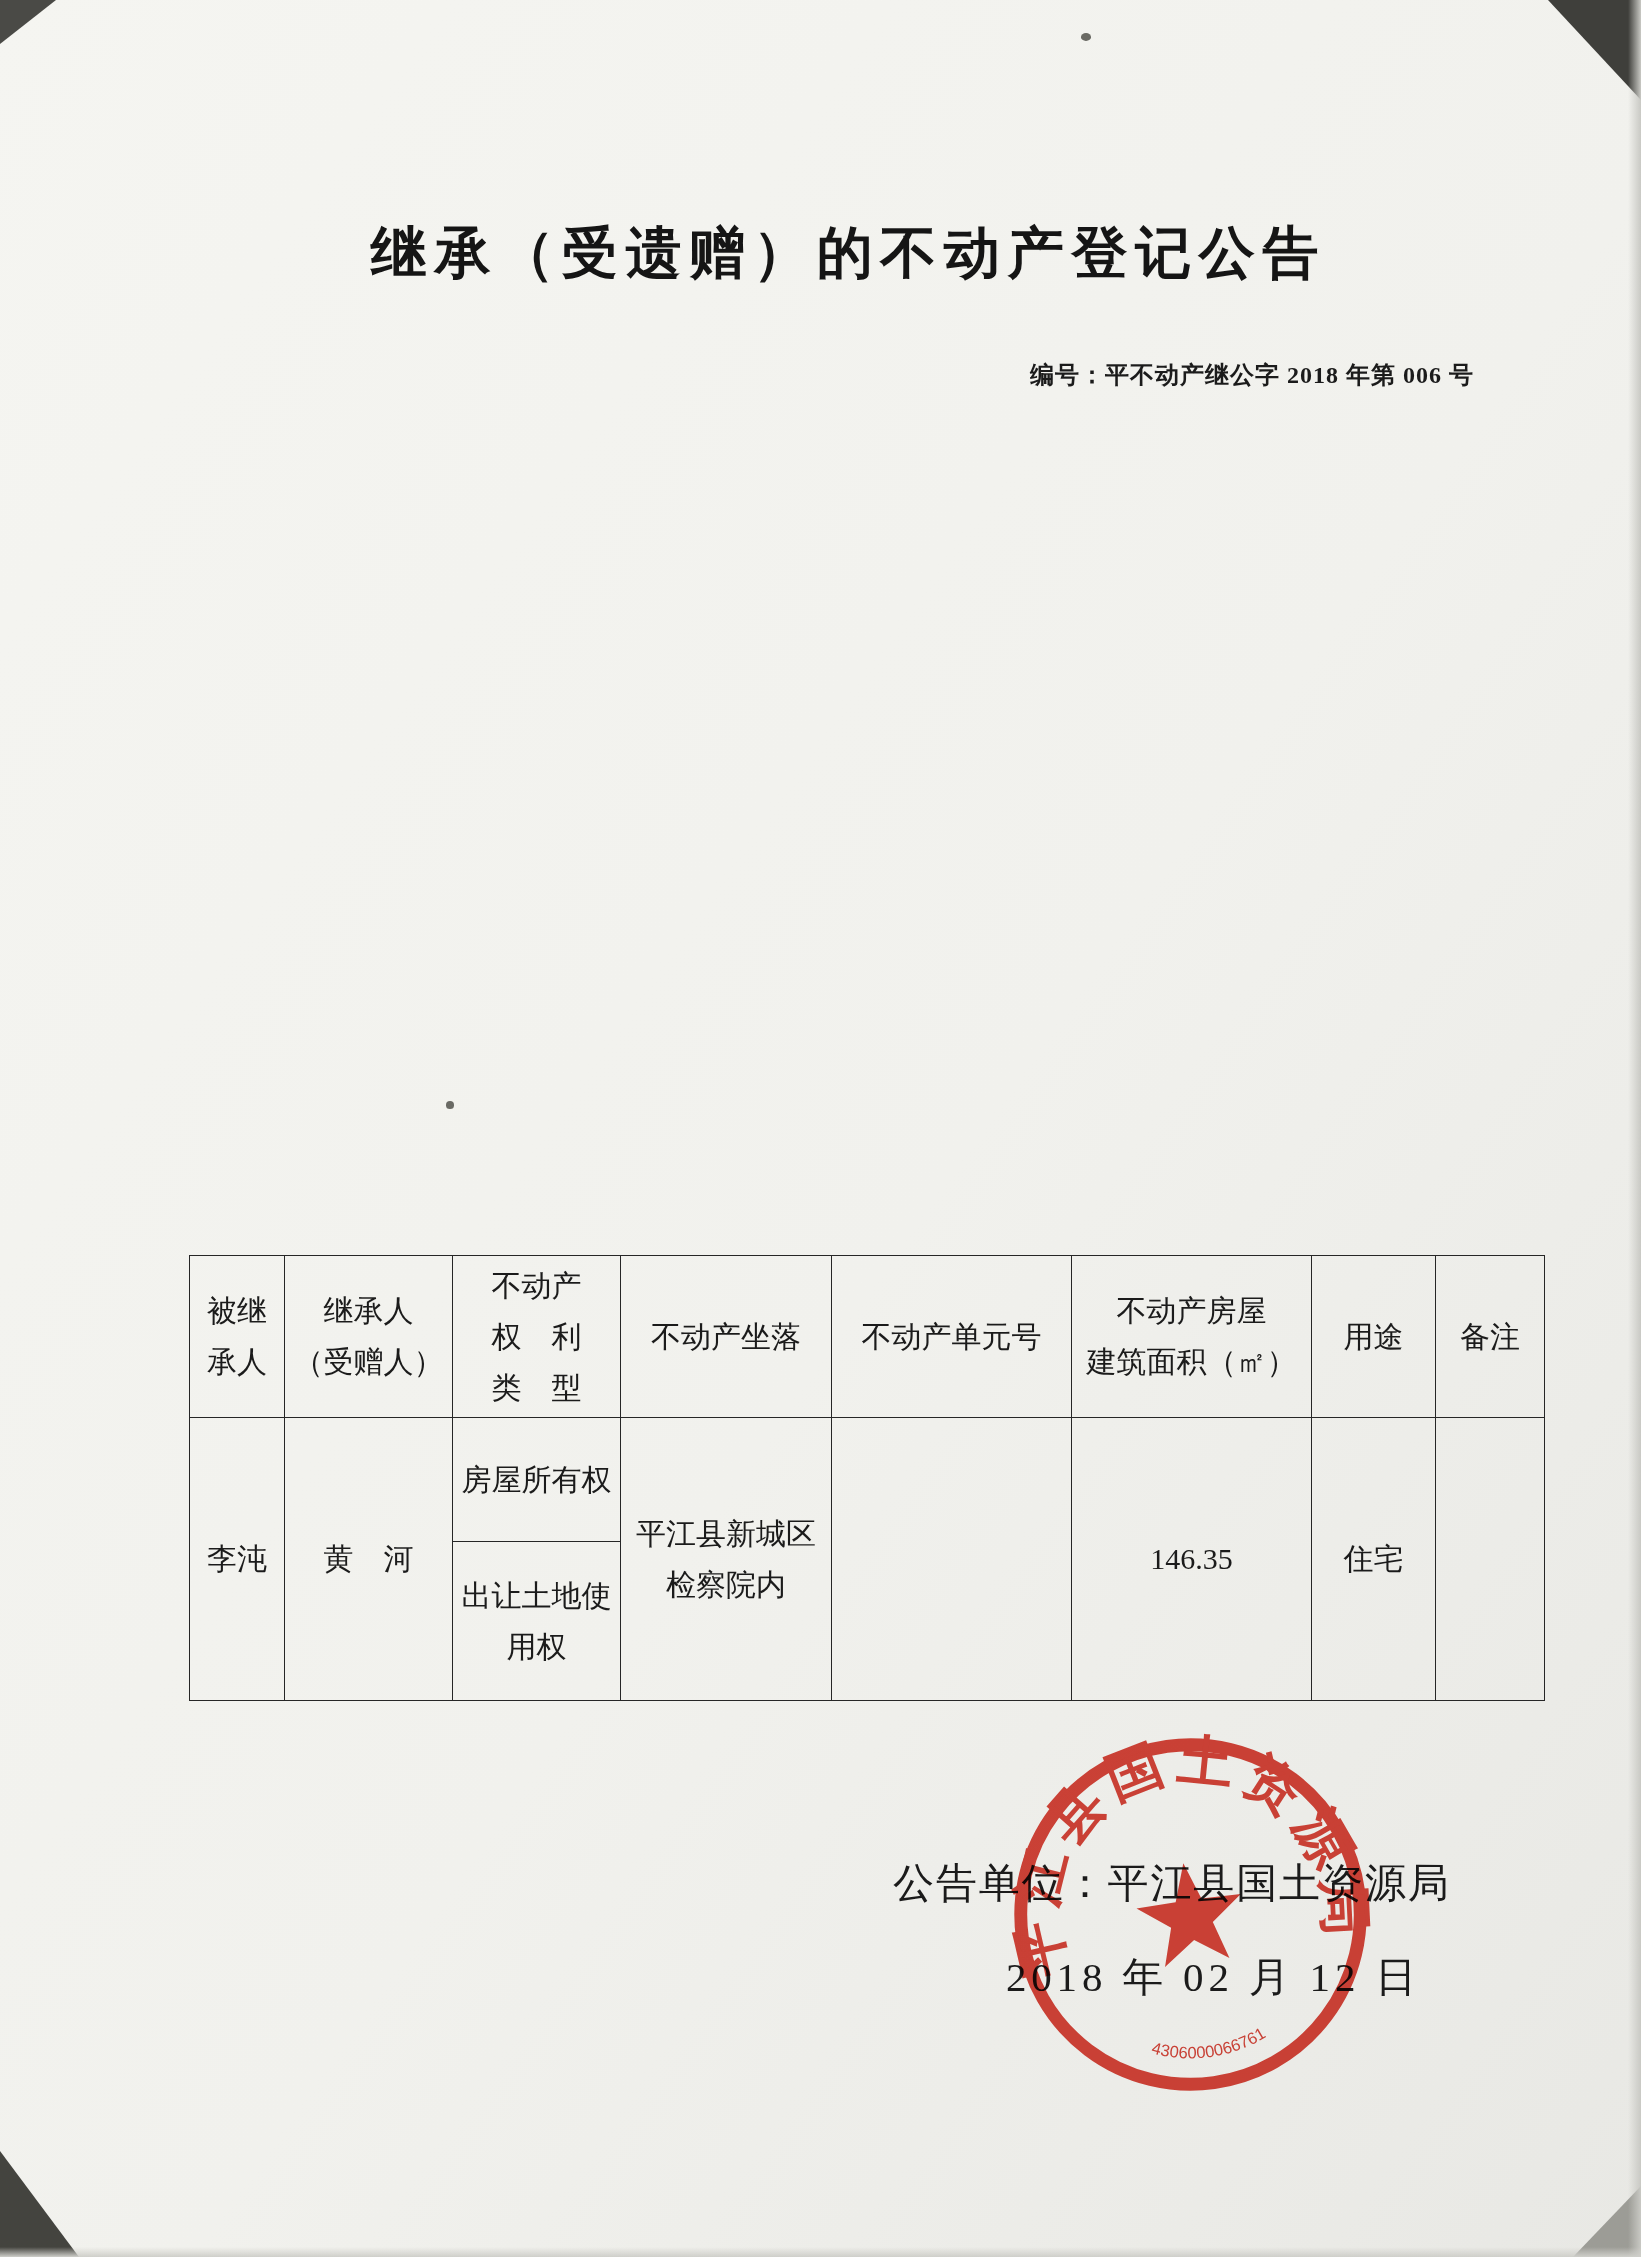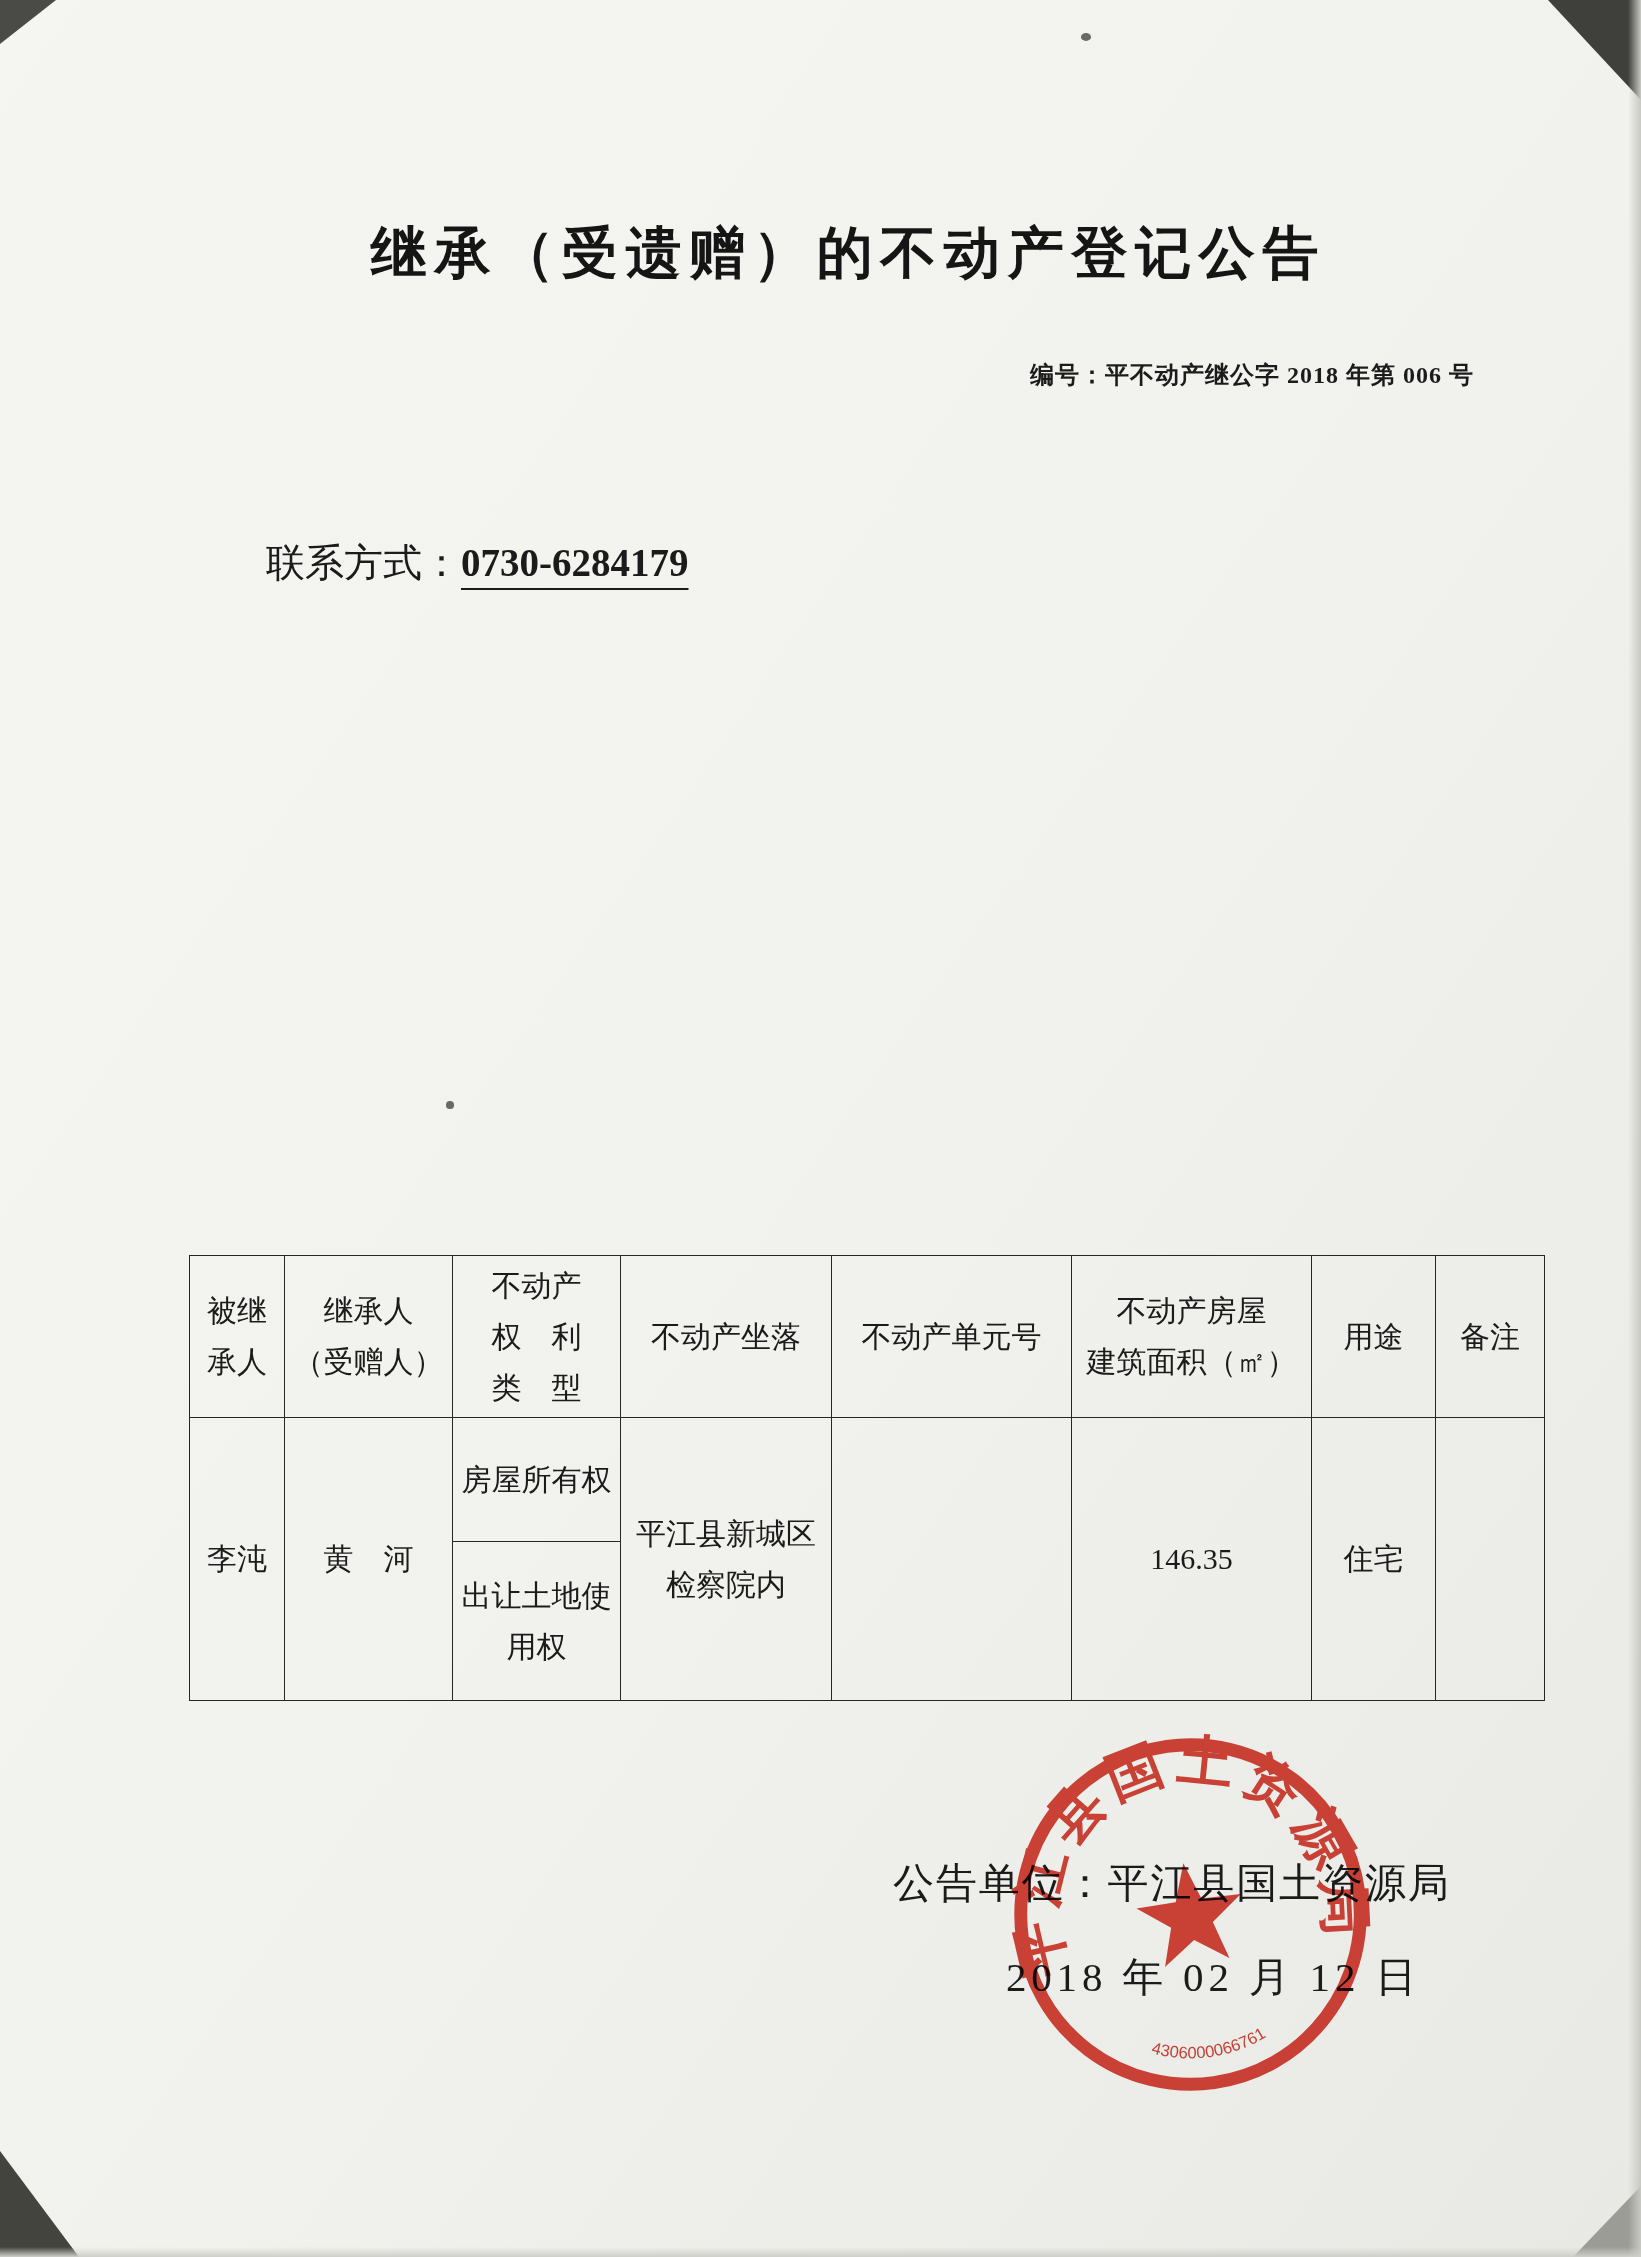--- a/index.html
+++ b/index.html
@@ -76,21 +76,20 @@
   <div class="artifact a-edge-r"></div>
   <div class="artifact a-edge-b"></div>
   <div class="speck s1"></div>
   <div class="speck s2"></div>
 
   <div class="doc-title">继承（受遗赠）的不动产登记公告</div>
 
   <div class="doc-number">编号：平不动产继公字 2018 年第 006 号</div>
 
   <div class="content">
-    <p><span>联系方式：</span><span class="u bold">0730-6284179</span></p>
   </div>
 
   <table class="reg-table">
     <colgroup>
       <col style="width:95px">
         <col style="width:168px">
         <col style="width:168px">
         <col style="width:211px">
       <col style="width:240px">
         <col style="width:240px">

